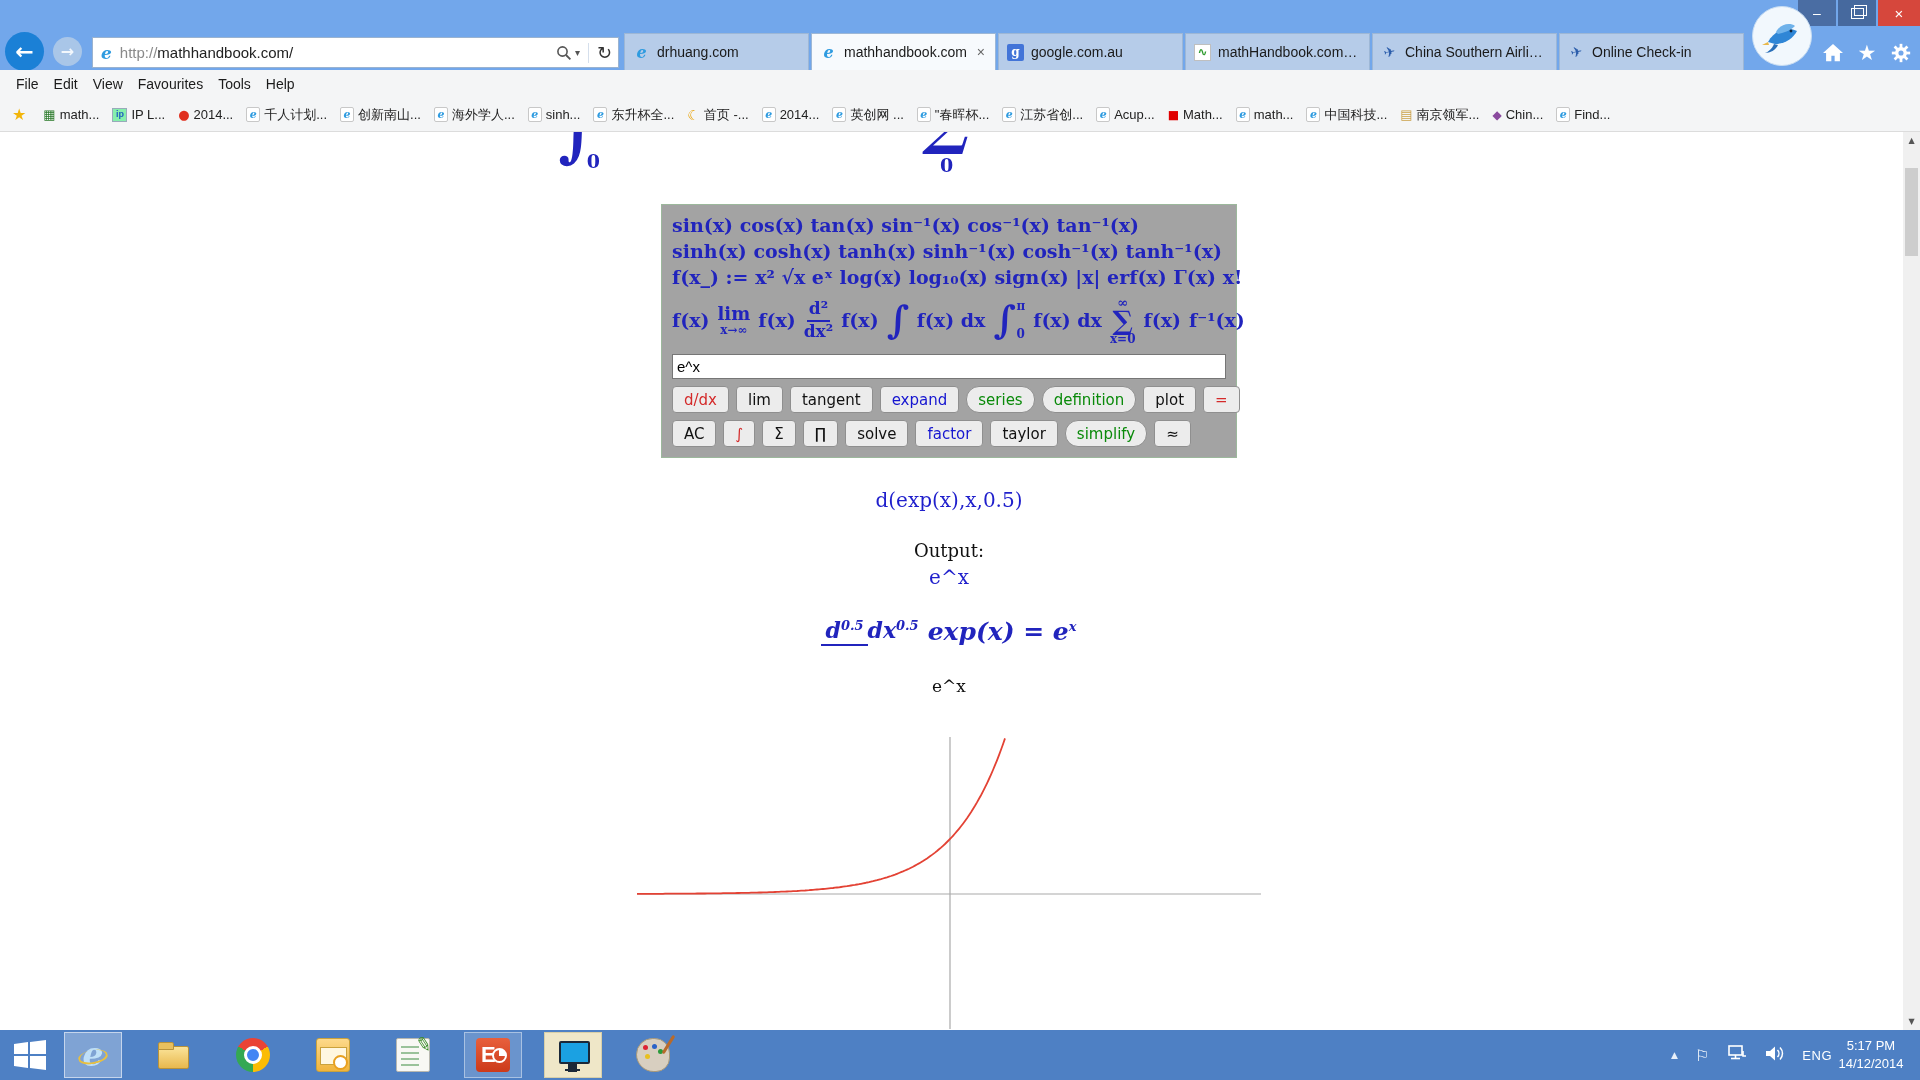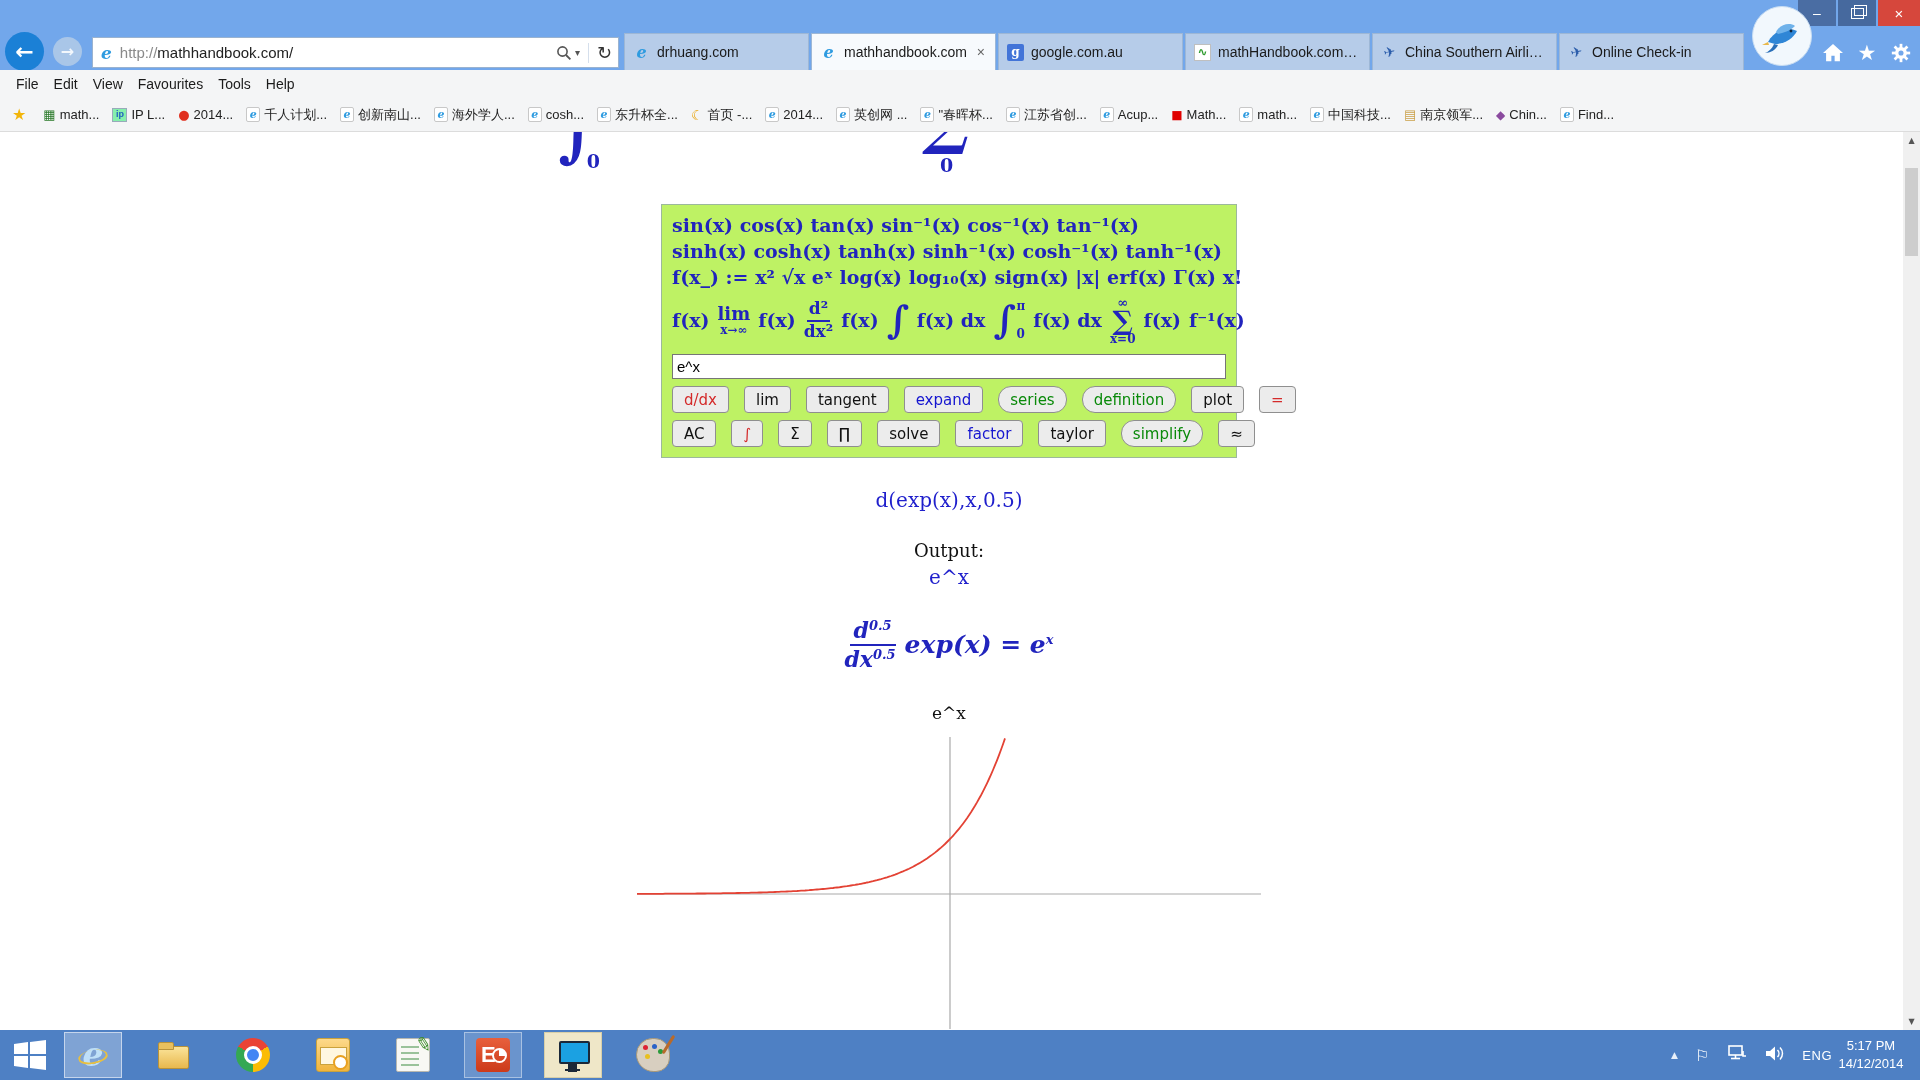--- a/index.html
+++ b/index.html
@@ -63,47 +63,47 @@
   .bicon.purple{color:#8a4a9e;font-size:12px;}
   
   .content{position:absolute;left:0;top:132px;width:1903px;height:898px;background:#fff;}
   .clipbox{position:absolute;overflow:hidden;color:#2124bd;font-family:"DejaVu Serif",serif;font-weight:bold;}
   .clip-int{left:556px;top:0;width:46px;height:40px;}
   .clip-int .big{position:absolute;left:2px;top:-42px;font-size:68px;}
   .clip-int .zero{position:absolute;right:2px;bottom:0;font-size:19px;}
   .clip-sum{left:920px;top:0;width:52px;height:46px;}
   .clip-sum .big{position:absolute;left:2px;top:-48px;font-size:62px;}
   .clip-sum .zero{position:absolute;left:20px;top:22px;font-size:19px;}
-  .panel{position:absolute;left:661px;top:72px;width:576px;box-sizing:border-box;background:#bef264;
+  .panel{position:absolute;left:661px;top:72px;width:576px;box-sizing:border-box;background:#a3a3a3;
          border:1px solid #9cb89c;padding:7px 10px 10px;}
   .mline{font-family:"DejaVu Serif",serif;font-weight:600;color:#2124bd;font-size:19px;line-height:26px;white-space:nowrap;}
   .mline4{display:flex;align-items:center;gap:8px;margin-top:4px;height:52px;}
   .stack{display:inline-flex;flex-direction:column;align-items:center;line-height:1;}
   .stack .top{font-size:18px;} .stack .bot{font-size:12px;margin-top:1px;}
   .frac{display:inline-flex;flex-direction:column;align-items:center;line-height:1.15;font-size:17px;}
   .frac .num{border-bottom:2px solid #2124bd;padding:0 2px 1px;}
   .bigint{font-size:38px;line-height:40px;font-weight:600;}
   .intwrap{display:inline-flex;align-items:center;}
   .intlims{display:inline-flex;flex-direction:column;justify-content:space-between;height:40px;font-size:12px;line-height:1;margin-left:1px;}
   .sumstack{display:inline-flex;flex-direction:column;align-items:center;line-height:1;}
   .sumstack .inf{font-size:13px;} .sumstack .sig{font-size:27px;line-height:24px;} .sumstack .lim{font-size:12px;}
   .expr-input{width:100%;box-sizing:border-box;height:25px;margin-top:8px;border:1px solid #767676;
               font:15px "Liberation Sans",sans-serif;padding:2px 4px;background:#fff;}
-  .btnrow{display:flex;gap:15px;margin-top:7px;align-items:center;}
+  .btnrow{display:flex;gap:7px;margin-top:7px;align-items:center;}
   .btnrow button{height:27px;padding:1px 11px;background:#ececec;border:1px solid #8f8f8f;border-radius:4px;
                  font:15px "DejaVu Sans","Liberation Sans",sans-serif;color:#111;cursor:default;}
   .btnrow button.red{color:#d42a2a;} .btnrow button.blue{color:#1515d0;} .btnrow button.green{color:#0a8a0a;border-radius:13px;}
   .btnrow button.black{color:#111;}
   .btnrow button:last-child.push{margin-left:auto;}
   .results{position:absolute;left:661px;top:352px;width:576px;text-align:center;font-family:"DejaVu Serif",serif;}
   .res-label{font-size:18px;color:#111;}
   .res-val{font-size:20px;color:#1f1fcc;margin:4px 0 28px;}
   .formula{display:flex;justify-content:center;align-items:center;gap:9px;color:#2124bd;
            font-style:italic;font-weight:600;font-size:25px;margin:2px 0 30px;}
-  .frac2{display:inline-flex;flex-direction:column;align-items:flex-end;font-size:22px;line-height:1.2;}
+  .frac2{display:inline-flex;flex-direction:row;align-items:flex-start;font-size:22px;line-height:1.2;}
   .frac2 .num{border-bottom:2px solid #2124bd;padding:0 4px 1px;}
   .formula sup{font-size:13px;}
   .plain-res{font-size:17px;color:#111;}
   .plot{position:absolute;left:600px;top:598px;width:700px;height:300px;}
   
   .vscroll{position:absolute;right:0;top:132px;width:17px;height:898px;background:#f0f0f0;}
   .varrow{position:absolute;left:0;width:17px;height:17px;display:flex;align-items:center;justify-content:center;
           font-size:8px;color:#555;font-family:"DejaVu Sans";}
   .vup{top:0;} .vdown{bottom:0;}
   .vthumb{position:absolute;left:2px;top:36px;width:13px;height:88px;background:#cdcdcd;}
@@ -305,21 +305,21 @@
         <span class="blabel">创新南山...</span>
       </span>
 
       <span class="bm">
         <span class="bicon page">e</span>
         <span class="blabel">海外学人...</span>
       </span>
 
       <span class="bm">
         <span class="bicon page">e</span>
-        <span class="blabel">cosh...</span>
+        <span class="blabel">sinh...</span>
       </span>
 
       <span class="bm">
         <span class="bicon page">e</span>
         <span class="blabel">东升杯全...</span>
       </span>
 
       <span class="bm">
         <span class="bicon moon">☾</span>
         <span class="blabel">首页 -...</span>

